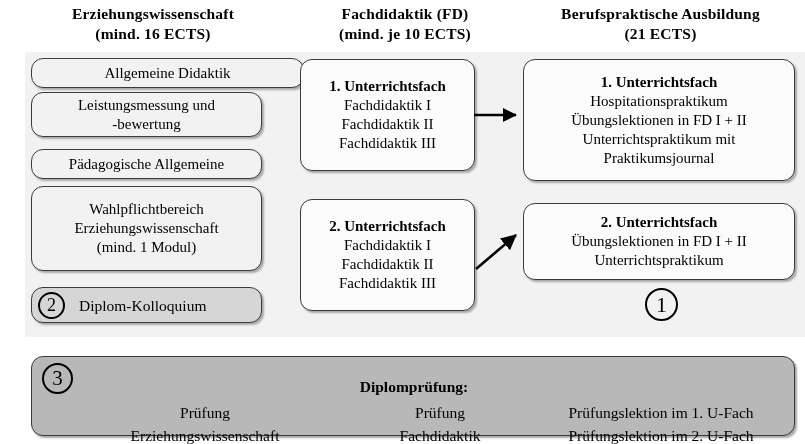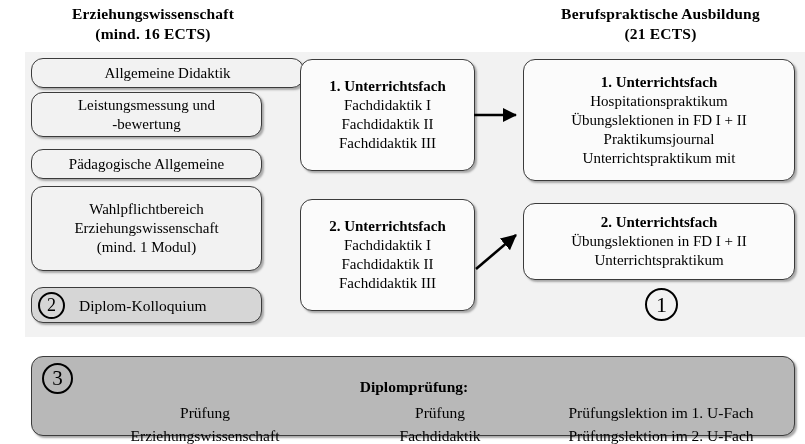--- a/index.html
+++ b/index.html
@@ -140,20 +140,24 @@
 <body>
 
 <div class="panel" id="panel-left"></div>
 <div class="panel" id="panel-right"></div>
 
 <div class="header-row">
   <div class="col-header" id="hdr-ew">
     <span class="l1">Erziehungswissenschaft</span>
     <span class="l2">(mind. 16 ECTS)</span>
   </div>
+  <div class="col-header" id="hdr-fd">
+    <span class="l1">Fachdidaktik (FD)</span>
+    <span class="l2">(mind. je 10 ECTS)</span>
+  </div>
   <div class="col-header" id="hdr-bp">
     <span class="l1">Berufspraktische Ausbildung</span>
     <span class="l2">(21 ECTS)</span>
   </div>
 </div>
 
 <div class="node" id="n-allg">
   <span class="t">Allgemeine Didaktik</span>
 </div>
 
@@ -190,22 +194,22 @@
   <span class="t bold">2. Unterrichtsfach</span>
   <span class="t">Fachdidaktik I</span>
   <span class="t">Fachdidaktik II</span>
   <span class="t">Fachdidaktik III</span>
 </div>
 
 <div class="node white" id="n-bp1">
   <span class="t bold">1. Unterrichtsfach</span>
   <span class="t">Hospitationspraktikum</span>
   <span class="t">Übungslektionen in FD I + II</span>
+  <span class="t">Unterrichtspraktikum mit</span>
   <span class="t">Praktikumsjournal</span>
-  <span class="t">Unterrichtspraktikum mit</span>
 </div>
 
 <div class="node white" id="n-bp2">
   <span class="t bold">2. Unterrichtsfach</span>
   <span class="t">Übungslektionen in FD I + II</span>
   <span class="t">Unterrichtspraktikum</span>
 </div>
 
 <span class="circ sz-lg" id="circ-one">1</span>
 

